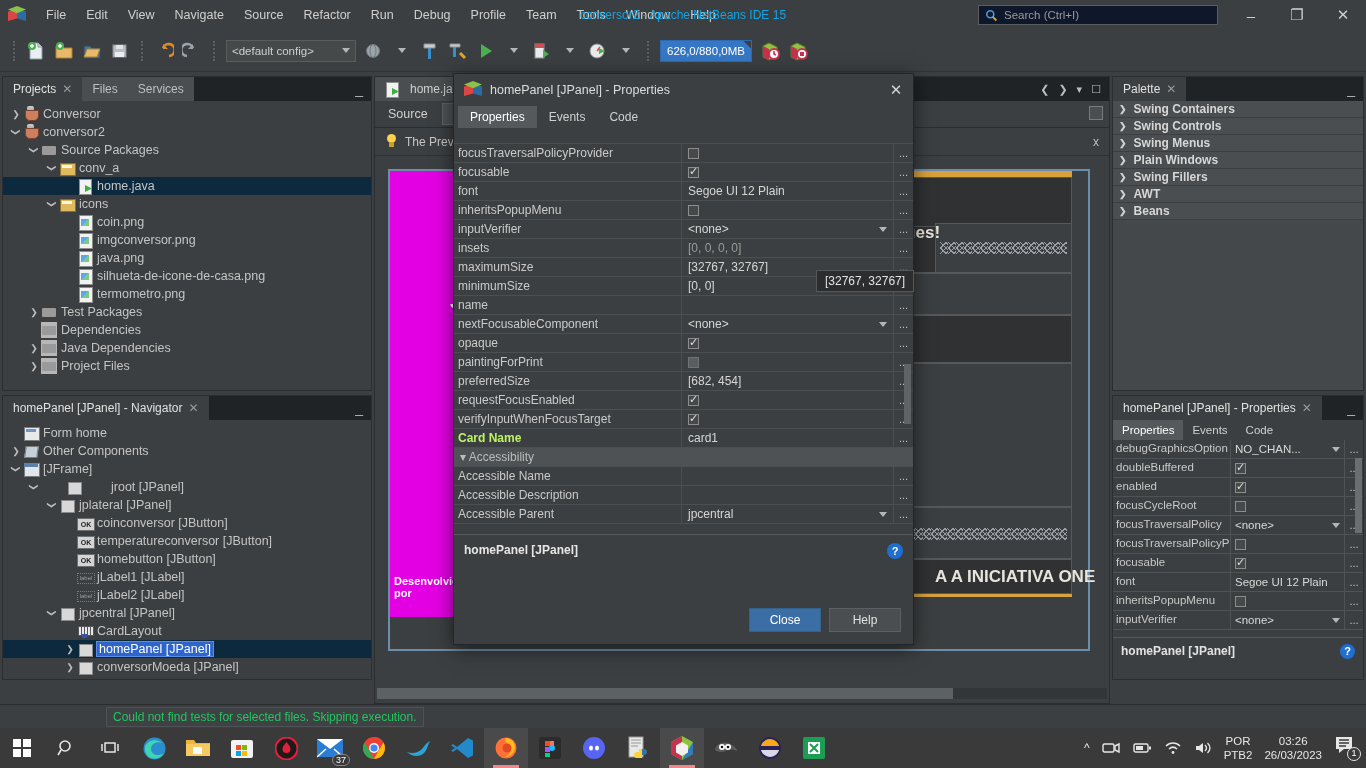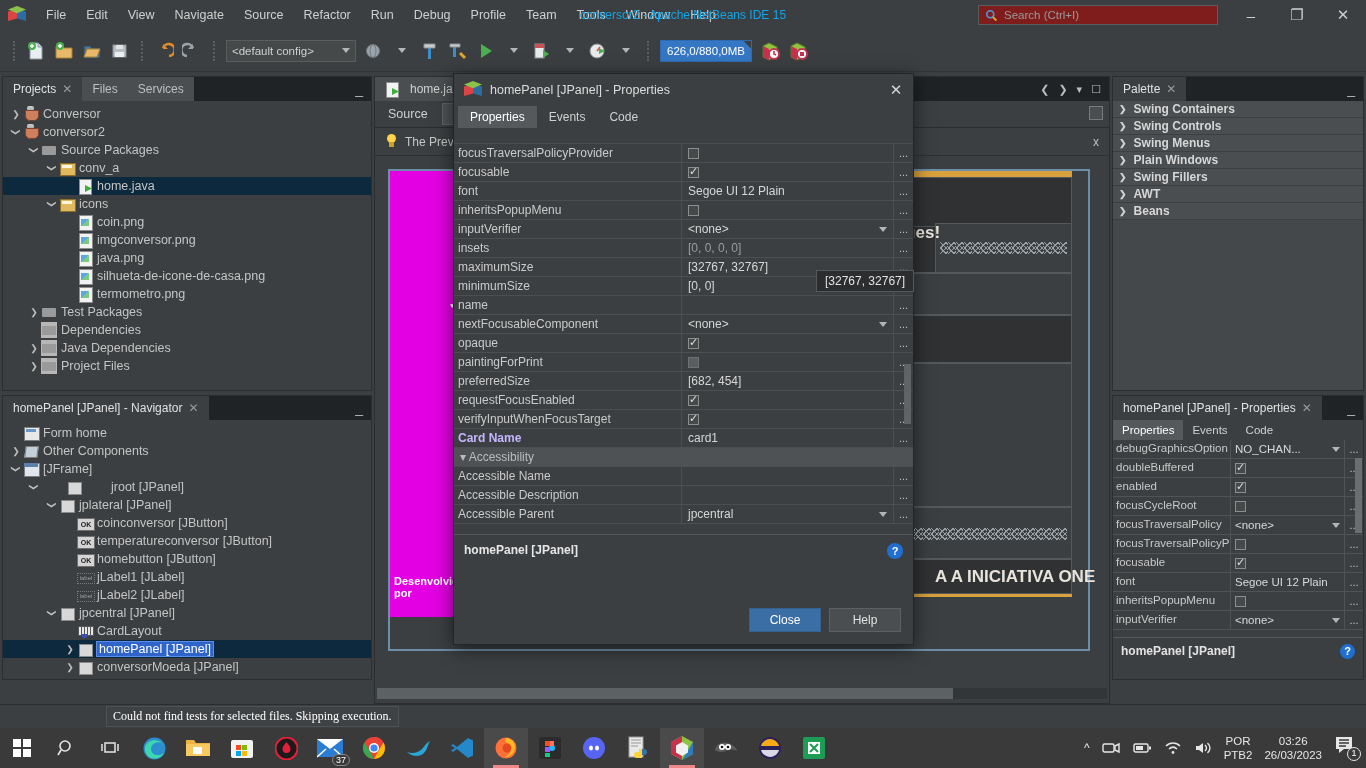--- a/index.html
+++ b/index.html
@@ -31,21 +31,21 @@
     white-space: nowrap;
   }
 
   .title-center {
     position: absolute; left: 0; right: 0; text-align: center;
     font-size: 12px; color: #0ea5e9; pointer-events: none;
   }
   .title-right { margin-left: auto; display: flex; align-items: center; height: 30px; z-index: 2; }
   .searchbox {
     display: flex; align-items: center; gap: 6px;
-    width: 240px; height: 20px; background: #7f1d1d;
+    width: 240px; height: 20px; background: #0f172a;
     border: 1px solid #5a5d5e; padding: 0 6px; margin-right: 10px;
   }
   .searchbox .ph { color: #9a9a9a; font-size: 11.5px; }
   .search-glass { width: 13px; height: 13px; flex: 0 0 auto; }
   .wbtn {
     width: 46px; height: 30px; display: flex; align-items: center; justify-content: center;
     color: #cfcfcf; font-size: 15px;
   }
 
   
@@ -241,21 +241,21 @@
   .rp-foot { position:absolute; left:0; right:0; bottom:0; height: 42px; border-top:1px solid #56595b; padding: 6px 8px; font-size:12px; color:#e2e2e2; font-weight:bold; }
   .help-badge { position:absolute; right:8px; top:6px; width:15px; height:15px; border-radius:50%;
     background:#1f6fd0; color:#fff; font-size:11px; font-weight:bold; text-align:center; line-height:15px; }
   .rp-scroll { position:absolute; right:1px; top:62px; width:7px; height:75px; background:#6a6e70; }
 
   
   .statusbar {
     position: absolute; left:0; bottom: 40px; width: 1366px; height: 24px;
     background:#3c3f41; border-top:1px solid #2b2d2e; display:flex; align-items:center;
   }
-  .status-text { margin-left: 106px; font-size: 12px; color:#ffffff; border:1px solid #4e5254; padding: 2px 6px; background:#3f4244;font-family:Liberation Serif, serif; }
+  .status-text { margin-left: 106px; font-size: 12px; color:#22c55e; border:1px solid #4e5254; padding: 2px 6px; background:#3f4244; }
 
   
   .taskbar {
     position:absolute; left:0; bottom:0; width:1366px; height:40px; background:#3a3a3a;
     display:flex; align-items:center;
   }
   .tbicon { width:44px; height:40px; display:flex; align-items:center; justify-content:center; position:relative; }
   .tbicon.act { background:#4a4a4a; }
   .tbicon.act::after { content:""; position:absolute; bottom:0; left:9px; width:26px; height:3px; background:#e88; }
   .tbicon.act2::after { content:""; position:absolute; bottom:0; left:9px; width:26px; height:3px; background:#e88; }
@@ -272,21 +272,21 @@
   .dlg-title { height: 32px; display:flex; align-items:center; background:#3c3f41; padding-left: 10px; }
   .dlg-title .t { font-size:12.5px; color:#dcdcdc; margin-left:8px; }
   .dlg-title .x { margin-left:auto; width:34px; height:32px; display:flex; align-items:center; justify-content:center; color:#d6d6d6; font-size:15px; }
   .dlg-tabs { height: 22px; display:flex; align-items:stretch; background:#3c3f41; padding-left:4px; }
   .dlg-tab { padding: 2px 12px; font-size:12px; color:#d0d0d0; display:flex; align-items:center; }
   .dlg-tab.active { background:#55595b; color:#fff; }
   .dlg-grid { position:absolute; left:0; right:0; top:62px; height: 468px; overflow:hidden; }
   .dg-row { display:flex; height: 19px; align-items:stretch; border-bottom:1px solid #4b4f51; font-size:12px; }
   .dg-row.section { background:#4e5254; font-weight:normal; }
   .dg-name { width: 228px; padding: 2px 4px; color:#cacaca; border-right:1px solid #4b4f51; overflow:hidden; white-space:nowrap; }
-  .dg-name.bold { font-weight:bold; color:#c4b5fd; }
+  .dg-name.bold { font-weight:bold; color:#bef264; }
   .dg-val { flex:1; padding: 2px 6px; color:#d6d6d6; display:flex; align-items:center; justify-content:space-between; overflow:hidden; white-space:nowrap; }
   .dg-val.dim { color:#9b9b9b; }
   .dg-dots { width: 20px; border-left:1px solid #4b4f51; display:flex; align-items:center; justify-content:center; color:#bdbdbd; font-size:11px; }
   .dg-partial { height: 8px; border-bottom:1px solid #4b4f51; background:#3c3f41; }
   .dlg-foot { position:absolute; left:0; right:0; bottom:0; height: 110px; border-top:1px solid #565a5c; }
   .dlg-foot .cap { padding: 8px 10px; font-size:12px; color:#e6e6e6; font-weight:bold; }
   .dlg-foot .qm { position:absolute; right:10px; top:8px; width:16px; height:16px; border-radius:50%; background:#1f6fd0;
     color:#fff; font-size:11px; font-weight:bold; text-align:center; line-height:16px; }
   .dlg-btns { position:absolute; right:12px; bottom:12px; display:flex; gap:8px; }
   .dbtn { width: 72px; height: 24px; font-size:12px; display:flex; align-items:center; justify-content:center;

